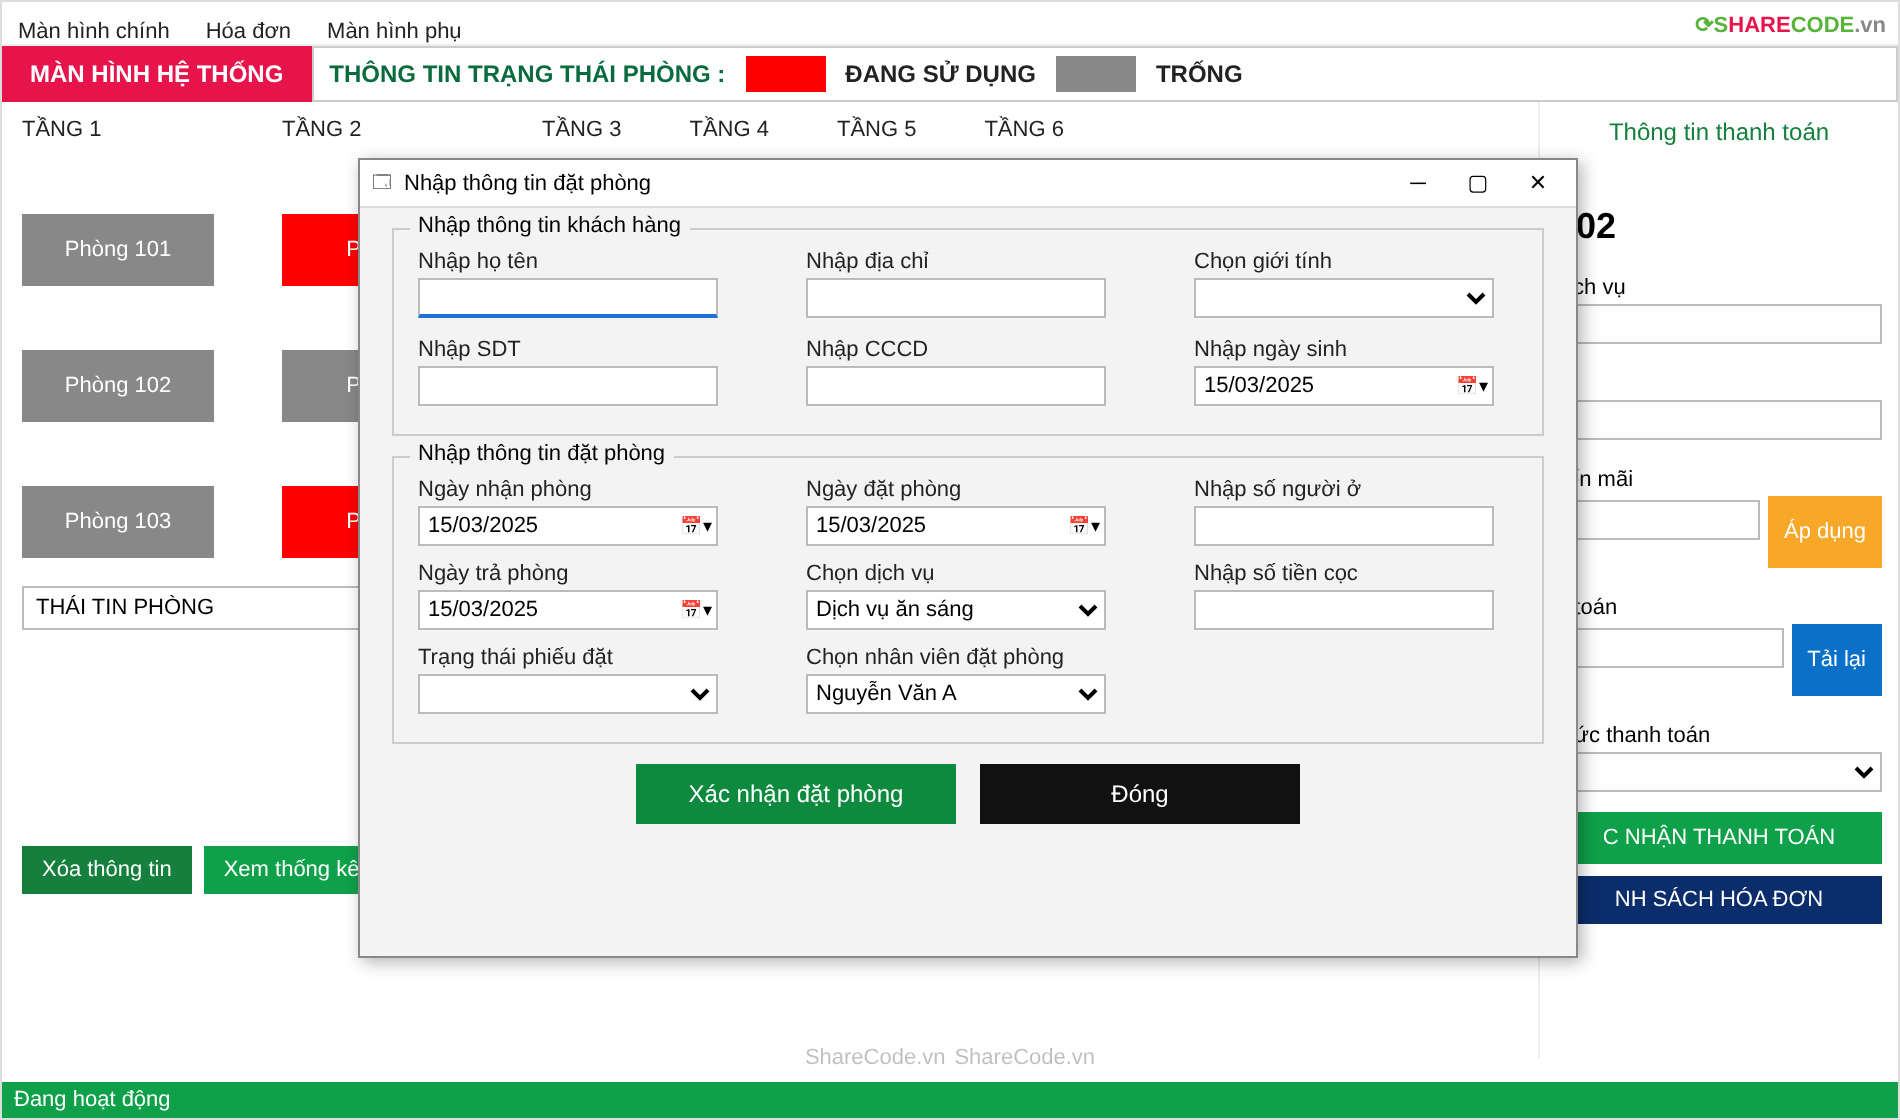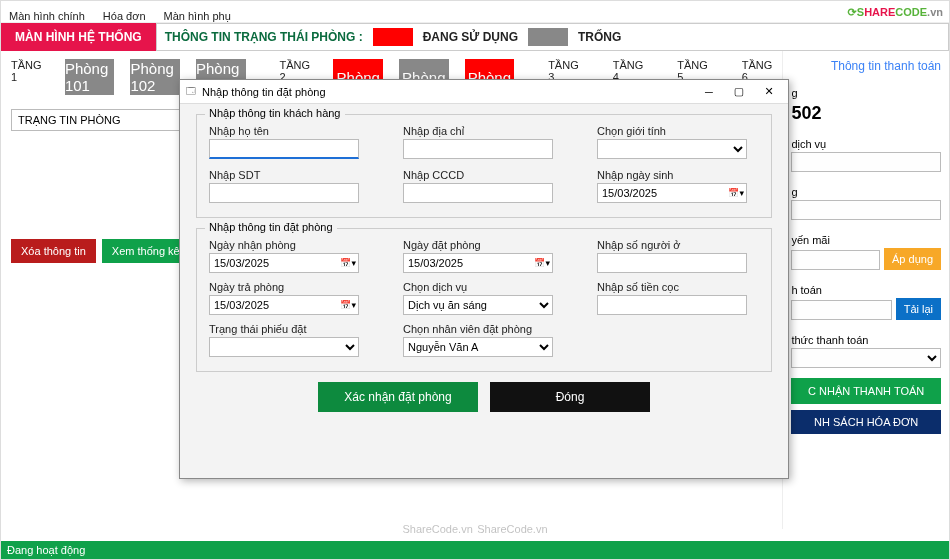--- a/index.html
+++ b/index.html
@@ -10,39 +10,39 @@
 .tb1{background:#e6144b;color:#fff;font-weight:bold;padding:4px 14px;height:100%;display:flex;align-items:center;font-size:12px}
 .tb2{background:#fff;border:1px solid #ccc;height:100%;display:flex;align-items:center;flex:1;padding:0 8px;gap:10px}
 .tb2 .lbl{font-weight:bold;color:#0a6b3e;font-size:12px}
 .sw{width:40px;height:18px;display:inline-block}
 .sw.red{background:#ff0000}
 .sw.gray{background:#888}
 .tb2 span.txt{font-weight:bold;color:#222;font-size:12px}
 .main{display:flex;height:478px}
 .floorwrap{flex:1;padding:8px 10px}
 .floors{display:flex;gap:34px}
-.fcol{display:flex;flex-direction:row;gap:16px}
+.fcol{display:flex;flex-direction:column;gap:32px}
 .fhdr{font-size:11px;color:#222;margin-bottom:4px}
-.room{width:52px;height:36px;display:flex;align-items:center;justify-content:center;color:#fff;font-size:15px}
+.room{width:96px;height:36px;display:flex;align-items:center;justify-content:center;color:#fff;font-size:11px}
 .room.gray{background:#888}
 .room.red{background:#ff0000}
 .info{margin-top:14px;border:1px solid #bbb;width:170px;height:22px;display:flex;align-items:center;padding:0 6px;font-size:11px}
 .actions{margin-top:108px;display:flex;gap:6px}
 .btn{border:none;color:#fff;padding:6px 10px;font-size:11px;cursor:pointer}
-.btn.pink{background:#b91c1c}
+.btn.pink{background:#15803d}
 .btn.green{background:#0fa14a}
 .btn.navy{background:#0b2d6b}
 .side{width:180px;padding:8px;border-left:1px solid #eee}
-.side h3{font-size:12px;font-weight:normal;text-align:right;color:#3b82f6;margin-bottom:6px}
+.side h3{font-size:12px;font-weight:normal;text-align:center;color:#15803d;margin-bottom:6px}
 .side .val{font-size:18px;font-weight:bold;margin:4px 0}
 .side .grp{margin-top:14px}
 .side .inpt{width:100%;height:20px;border:1px solid #bbb;background:#fefefe;margin-top:2px}
 .side .row{display:flex;gap:4px;margin-top:2px}
 .side .row .inpt{flex:1}
-.side .bt{height:22px;border:none;color:#fff;font-size:11px;padding:0 8px;cursor:pointer}
+.side .bt{height:36px;border:none;color:#fff;font-size:11px;padding:0 8px;cursor:pointer}
 .side .bt.or{background:#f7a828}
 .side .bt.bl{background:#0b70c7}
 .side .bt.gn{background:#0fa14a;width:100%;margin-top:10px;height:26px;font-size:11px}
 .side .bt.nv{background:#0b2d6b;width:100%;margin-top:6px;height:24px}
 .status{position:absolute;bottom:0;left:0;right:0;height:18px;background:#0fa14a;color:#fff;font-size:11px;padding:0 6px;display:flex;align-items:center}
 .wm{position:absolute;bottom:22px;left:0;right:0;text-align:center;color:rgba(0,0,0,.25);font-size:16px;pointer-events:none}
 .logo{position:absolute;top:2px;right:6px;font-size:14px;font-weight:bold}
 .logo .g{color:#57b33a}.logo .r{color:#e6144b}.logo .gy{color:#888}
 
 
@@ -112,21 +112,21 @@
         <div class="fcol">
             <div class="fhdr">TẦNG 4</div>
           </div>
         <div class="fcol">
             <div class="fhdr">TẦNG 5</div>
           </div>
         <div class="fcol">
             <div class="fhdr">TẦNG 6</div>
           </div>
       </div>
-      <div class="info">TRẠNG TIN PHÒNG</div>
+      <div class="info">THÁI TIN PHÒNG</div>
       <div class="actions">
         <button class="btn pink">Xóa thông tin</button>
         <button class="btn green">Xem thống kê doanh thu</button>
         <div style="flex:1"></div>
       </div>
       <div style="display:flex;gap:6px;margin-top:-24px;margin-left:480px">
         <button class="btn navy" style="width:90px;height:24px"></button>
         <button class="btn navy" style="width:90px;height:24px"></button>
       </div>
     </div>

